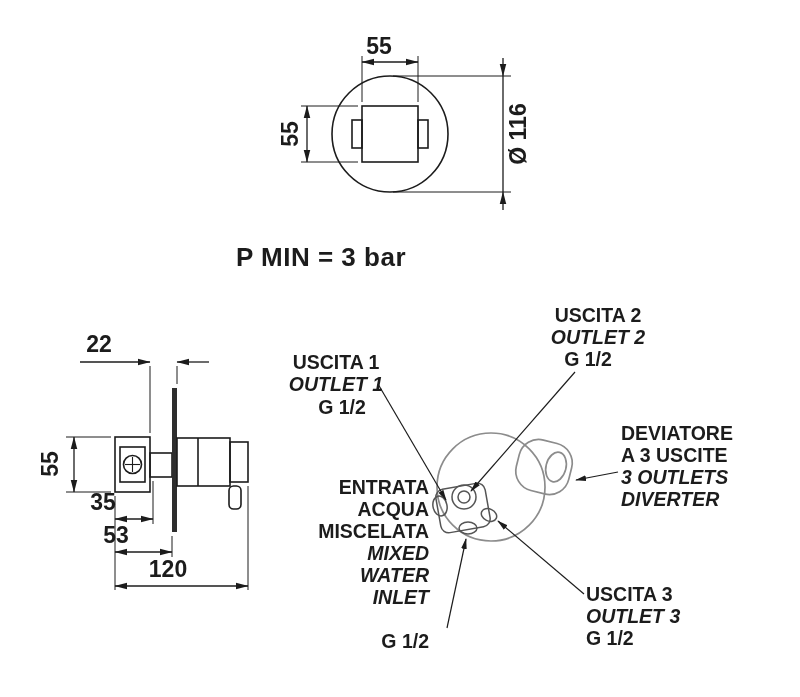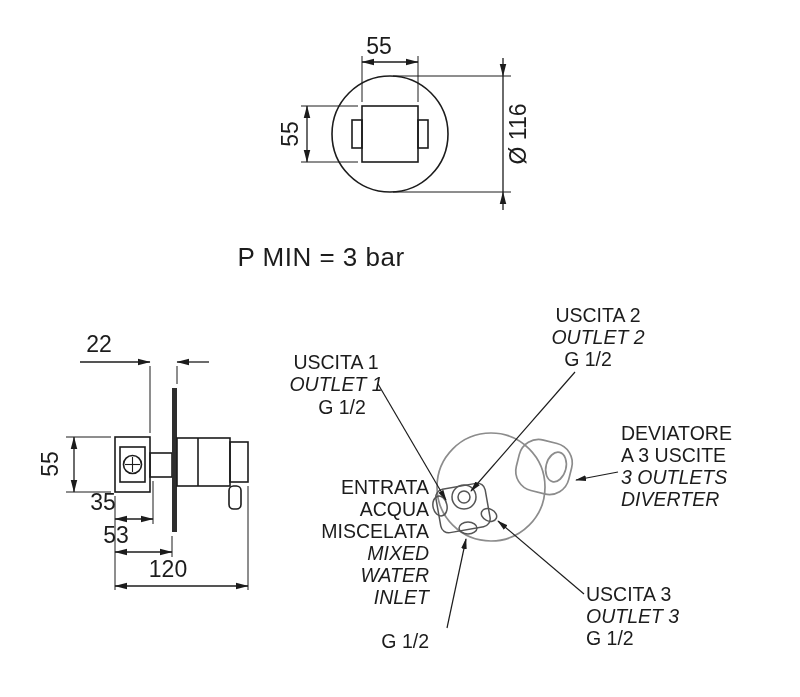--- a/index.html
+++ b/index.html
@@ -2,20 +2,21 @@
 <html style="--line: #1c1c1c; --drawing_gray: #8c8c8c; --background: #ffffff;"><head>
 <meta charset="utf-8">
 <style>
   html, body { margin: 0; padding: 0; background: #ffffff; }
   .canvas {
     position: relative;
     width: 704px;
     height: 697px;
     background: var(--background, #ffffff);
     font-family: "Liberation Sans", sans-serif;
+    font-weight: bold;
   }
   svg text {
     font-family: "Liberation Sans", sans-serif;
     fill: var(--line, #1c1c1c);
   }
   .dim   { font-size: 23px; }
   .note  { font-size: 26px; letter-spacing: 0.5px; }
   .lbl   { font-size: 19.5px; }
   .it    { font-style: italic; }
 </style>

